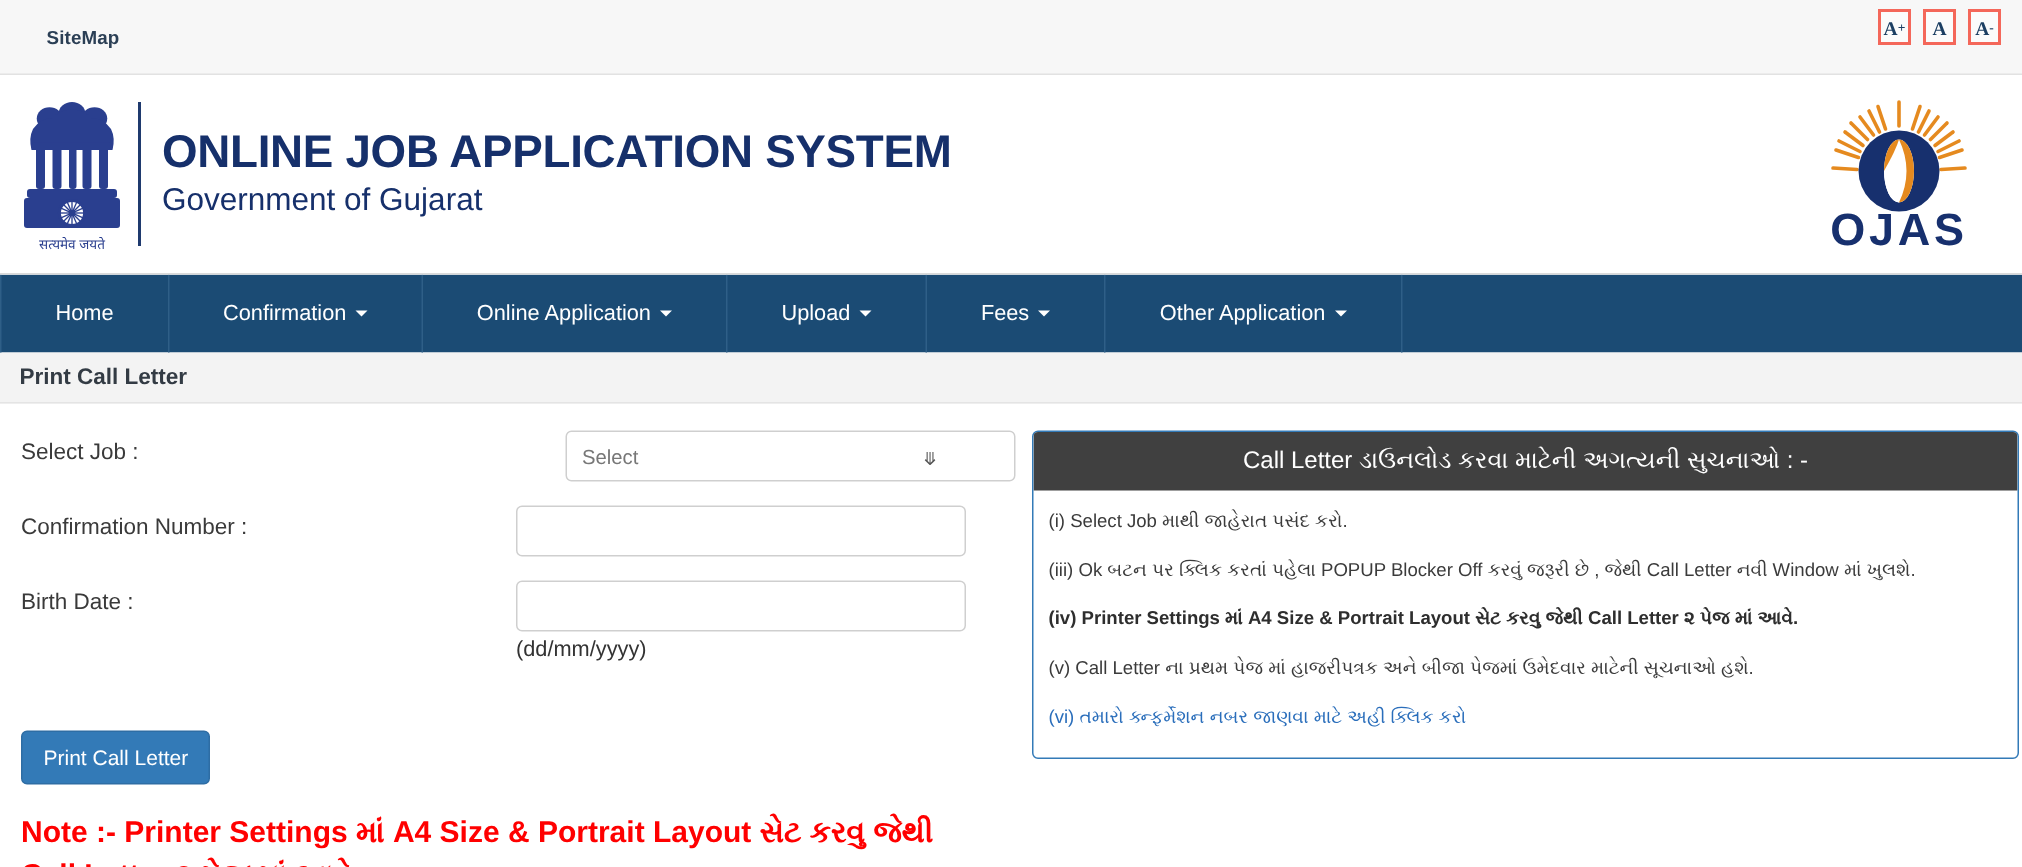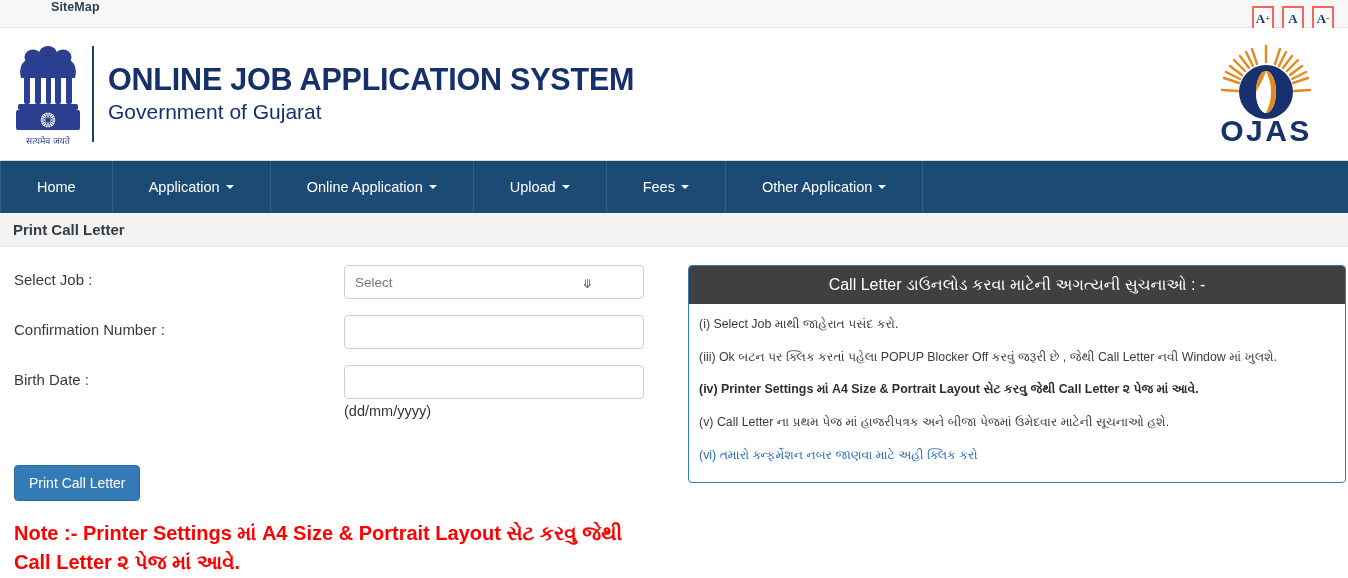--- a/index.html
+++ b/index.html
@@ -8,26 +8,25 @@
     width: 1348px; height: 578px;
     background: #ffffff;
     font-family: "Liberation Sans", "DejaVu Sans", sans-serif;
     overflow: hidden;
   }
   #page { position: relative; width: 1348px; height: 578px; background:#fff; }
 
   
   .topbar {
     position: relative;
-    height: 28px;
+    height: 50px;
     background: #f7f7f7;
     border-bottom: 1px solid #e2e2e2;
     display: flex;
-    align-items: flex-start;
-    padding-left: 20px;
+    align-items: center;
   }
   .sitemap-link {
     margin-left: 31px;
     font-size: 12.5px;
     font-weight: bold;
     color: #2b3f55;
     text-decoration: none;
     letter-spacing: .1px;
   }
   .fontsize-group {
@@ -167,21 +166,21 @@
     height: 34px;
     border: 1px solid #cfcfcf;
     border-radius: 4px;
     background: #ffffff;
     font-size: 13.5px;
     color: #777;
     padding: 0 10px;
     font-family: "Liberation Sans", sans-serif;
     outline: none;
   }
-  .select-holder { position: relative; width: 260px; }
+  .select-holder { position: relative; width: 260px; margin-left: 33px; }
   .select-caret {
     position: absolute;
     right: 12px; top: 13px;
     pointer-events: none;
     color: #555;
     font-size: 12px;
     line-height: 1;
   }
   .form-select {
     appearance: none;
@@ -341,21 +340,21 @@
         <text x="66" y="99" font-size="30" font-weight="bold" fill="#17306e" text-anchor="middle" letter-spacing="2.5" font-family="'Liberation Sans', sans-serif">OJAS</text>
       </svg>
     </div>
   </div>
 
   <div class="navbar">
     <a class="nav-item" href="#">
       <span>Home</span>
     </a>
     <a class="nav-item" href="#">
-      <span>Application</span>
+      <span>Confirmation</span>
       <i class="caret"></i>
     </a>
     <a class="nav-item" href="#">
       <span>Online Application</span>
       <i class="caret"></i>
     </a>
     <a class="nav-item" href="#">
       <span>Upload</span>
       <i class="caret"></i>
     </a>

